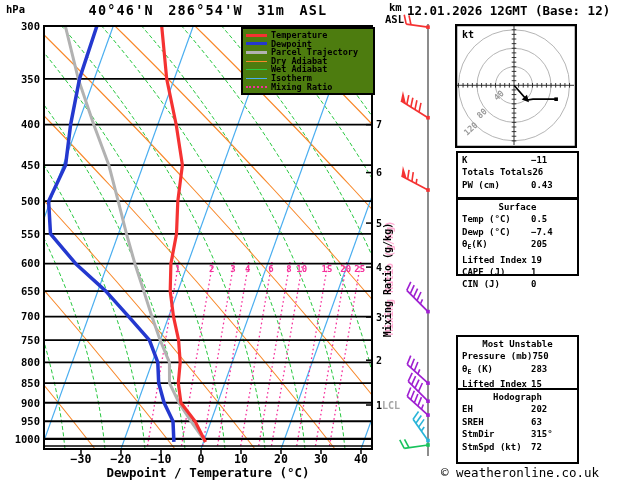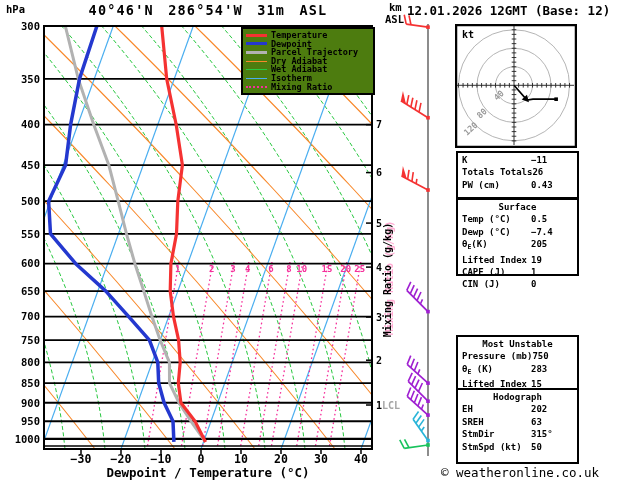--- a/index.html
+++ b/index.html
@@ -365,18 +365,18 @@
         <div class="srow"><span class="lbl">θ<sub class="th">E</sub> (K)</span><span class="val">283</span></div>
         <div class="srow"><span class="lbl">Lifted Index</span><span class="val">15</span></div>
         <div class="srow"><span class="lbl">CAPE (J)</span><span class="val">0</span></div>
         <div class="srow"><span class="lbl">CIN (J)</span><span class="val">0</span></div>
       </div>
       <div class="sbox" style="top: 388px; height: 76px;">
         <div class="sbox-title">Hodograph</div>
         <div class="srow"><span class="lbl">EH</span><span class="val">202</span></div>
         <div class="srow"><span class="lbl">SREH</span><span class="val">63</span></div>
         <div class="srow"><span class="lbl">StmDir</span><span class="val">315°</span></div>
-        <div class="srow"><span class="lbl">StmSpd (kt)</span><span class="val">50</span></div>
+        <div class="srow"><span class="lbl">StmSpd (kt)</span><span class="val">72</span></div>
       </div>
     </div>
 
   <div class="abs" id="footer">© weatheronline.co.uk</div>
 </div>
 
 </body></html>

